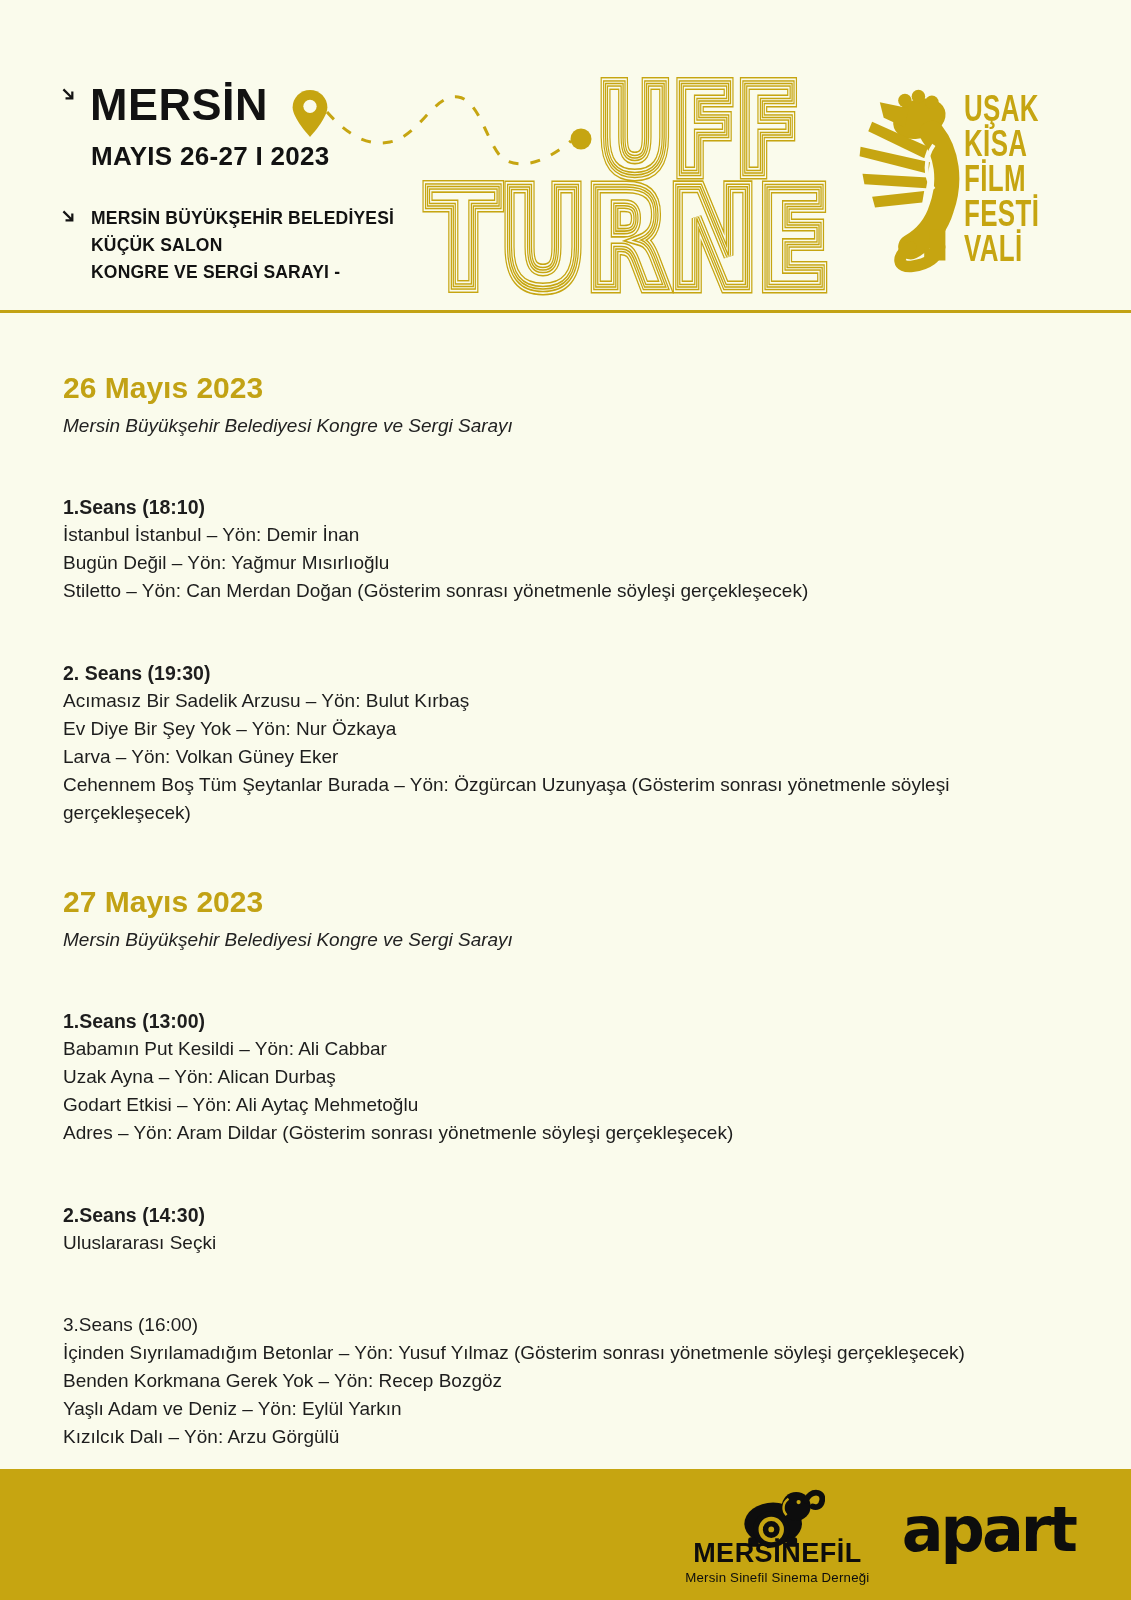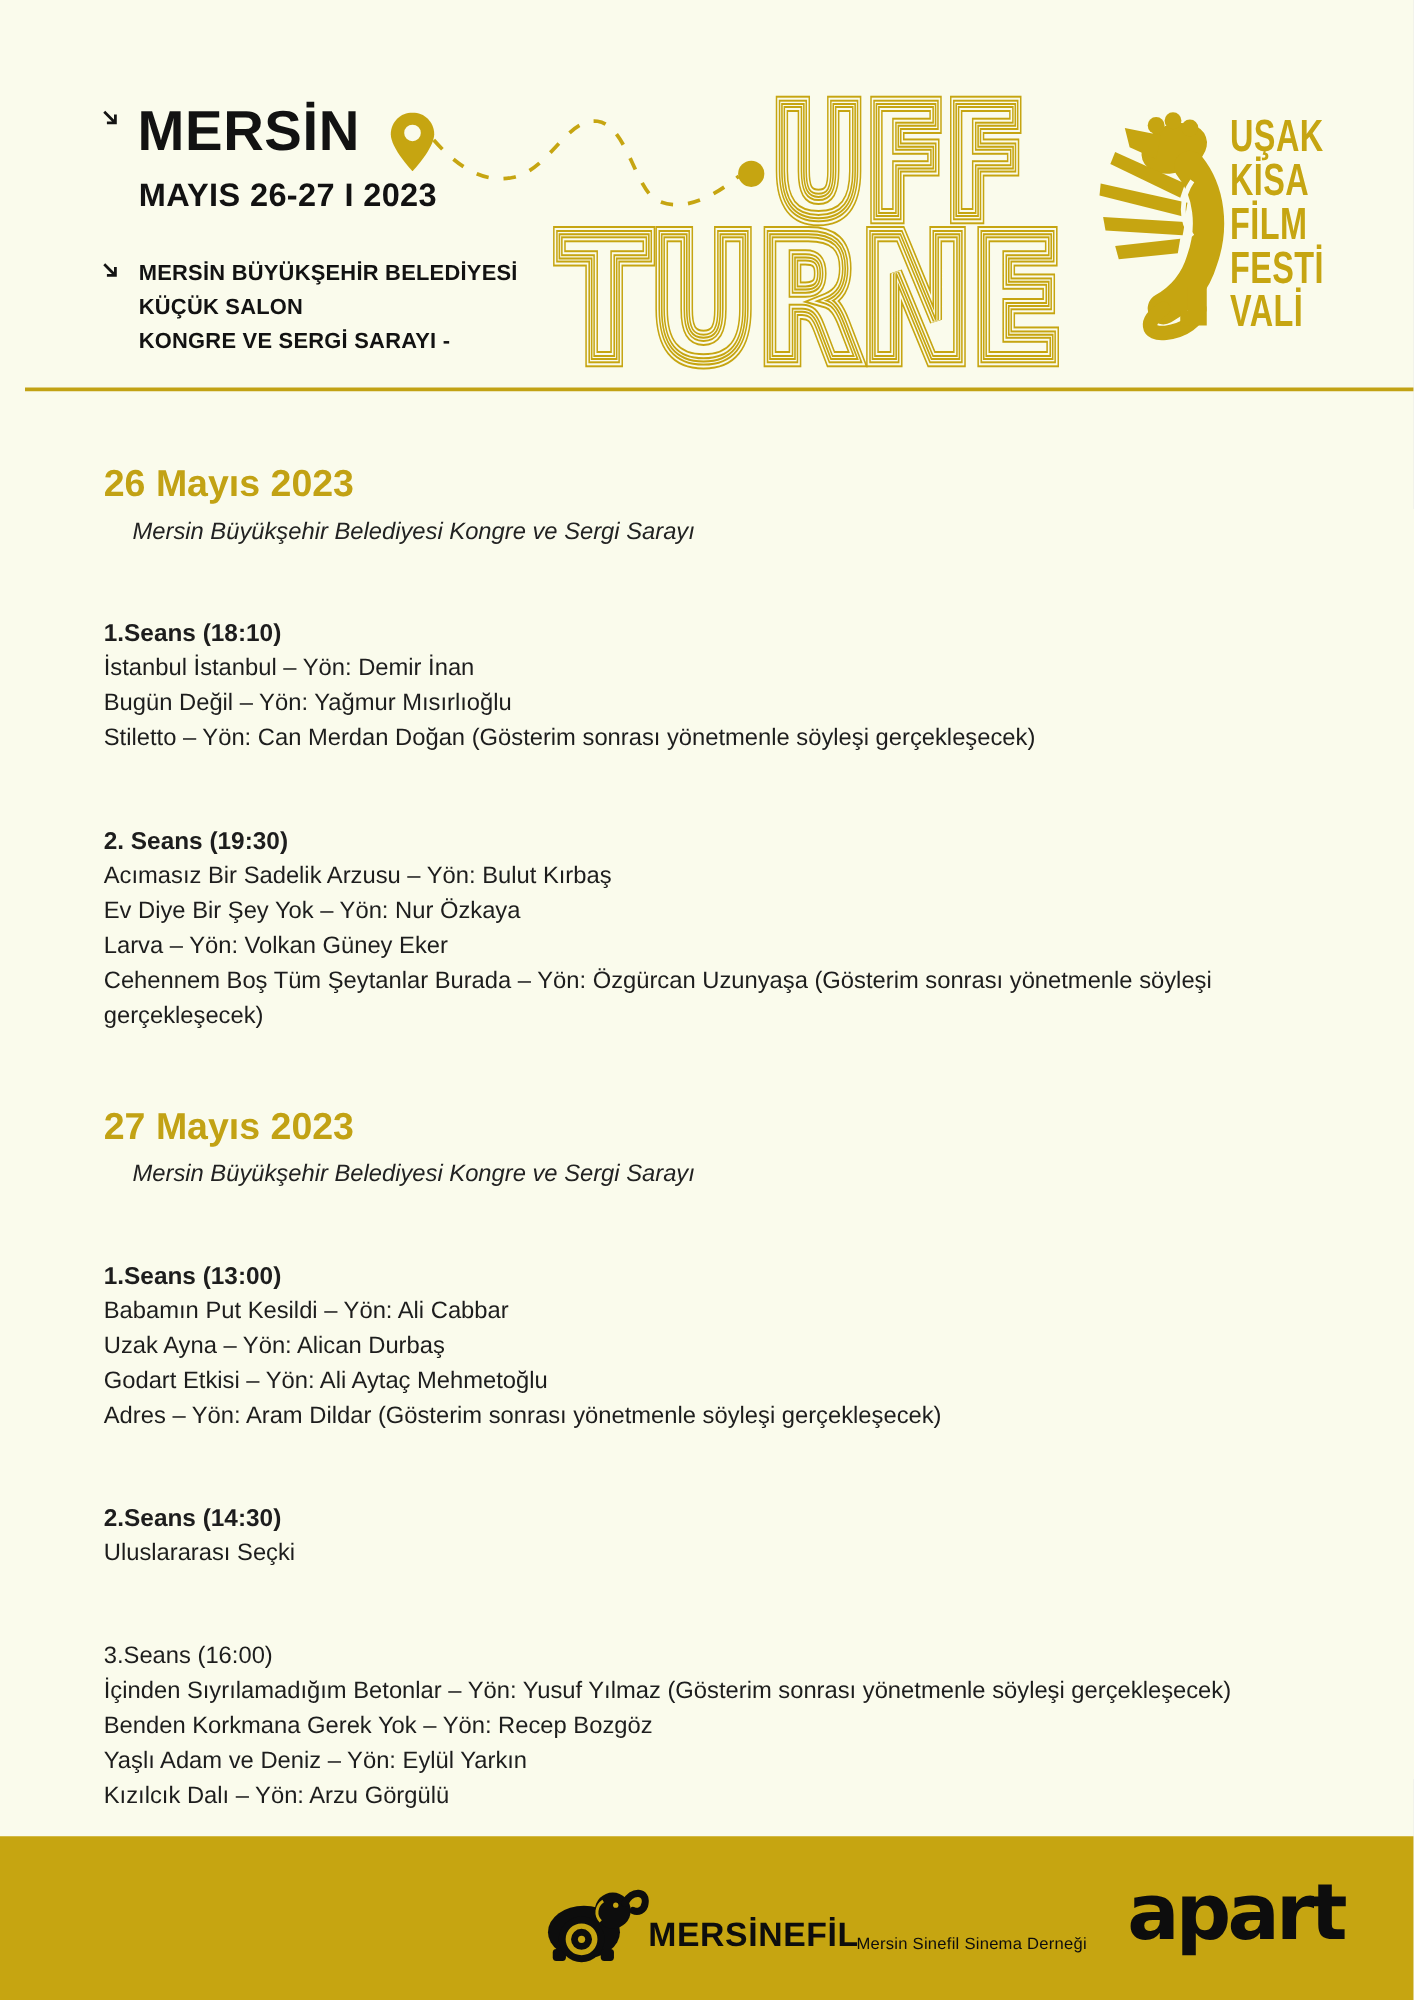--- a/index.html
+++ b/index.html
@@ -1,21 +1,21 @@
 <!DOCTYPE html>
 <html style="--bg: #fafbec; --accent: #c6a511; --heading: #c2a214; --ink: #1d1d1d; --footer-ink: #0d0d0d;"><head>
 <meta charset="utf-8">
 <style>
   :root{
     --bg:#fafbec; --accent:#c6a511; --heading:#c2a214; --ink:#1d1d1d; --footer-ink:#0d0d0d;
   }
   *{margin:0;padding:0;box-sizing:border-box;}
   html,body{background:#e8e8e8;}
   body{font-family:"Liberation Sans","DejaVu Sans",sans-serif;}
-  .page{position:relative;width:1131px;height:1600px;background:var(--bg);overflow:hidden;margin:0 auto;color:var(--ink);padding-left:20px;}
+  .page{position:relative;width:1131px;height:1600px;background:var(--bg);overflow:hidden;margin:0 auto;color:var(--ink);}
 
   
   .header{position:relative;width:100%;height:313px;border-bottom:3px solid var(--heading);}
   .arrow-icon{position:absolute;width:17px;height:17px;}
   .arrow-1{left:60px;top:86px;}
   .arrow-2{left:60px;top:208px;}
   .city-title{position:absolute;left:90px;top:82px;font-size:45px;font-weight:800;letter-spacing:.5px;color:#121212;line-height:1;}
   .pin-icon{position:absolute;left:292px;top:90px;}
   .date-line{position:absolute;left:91px;top:141px;font-size:26px;font-weight:700;color:#121212;letter-spacing:.3px;}
   .venue-block{position:absolute;left:91px;top:205px;font-size:17.5px;font-weight:800;line-height:27px;color:#121212;letter-spacing:.2px;}
@@ -26,31 +26,31 @@
   .ring-b{stroke:var(--bg);fill:none;}
   .fill-y{fill:var(--accent);stroke:none;}
 
   .fest-logo{position:absolute;left:845px;top:85px;display:flex;align-items:flex-start;}
   .seahorse-svg{flex:0 0 auto;}
   .fest-words{margin-left:4px;margin-top:6px;transform:scaleX(.72);transform-origin:left top;color:var(--accent);font-weight:800;font-size:36px;line-height:35px;letter-spacing:.5px;white-space:nowrap;}
 
   
   .program{padding:56px 78px 0 63px;}
   .date-heading{font-size:30px;line-height:38px;font-weight:800;color:var(--heading);}
-  .venue-italic{font-size:19px;line-height:26px;font-style:italic;margin-top:6px;color:#222;margin-left:23px;}
+  .venue-italic{font-size:19px;line-height:26px;font-style:italic;margin-top:6px;color:#222;}
   .session{margin-top:54px;}
   .session:first-of-type{margin-top:28px;}
   .session-title{font-size:19.5px;line-height:28px;font-weight:bold;}
   .session-title.regular{font-weight:normal;font-size:19px;}
   .film{font-size:19px;line-height:28px;}
   .day-section + .day-section{margin-top:56px;}
 
   
   .footer{position:absolute;left:0;bottom:0;width:100%;height:131px;background:var(--accent);display:flex;align-items:center;justify-content:flex-end;padding-right:56px;gap:34px;}
-  .mersinefil{display:flex;flex-direction:row;align-items:flex-end;}
+  .mersinefil{display:flex;flex-direction:column;align-items:center;}
   .mersinefil svg{margin-bottom:-9px;}
   .mersinefil-title{font-size:27px;font-weight:800;color:var(--footer-ink);letter-spacing:.5px;line-height:1;}
   .mersinefil-sub{font-size:13px;color:var(--footer-ink);letter-spacing:.2px;margin-top:3px;transform:scaleX(1.02);}
   .apart-logo{font-family:"DejaVu Sans",sans-serif;font-size:62px;font-weight:800;letter-spacing:-3px;color:var(--footer-ink);line-height:1;margin-bottom:10px;}
 </style>
 </head>
 <body>
 
 <div class="page">
 

